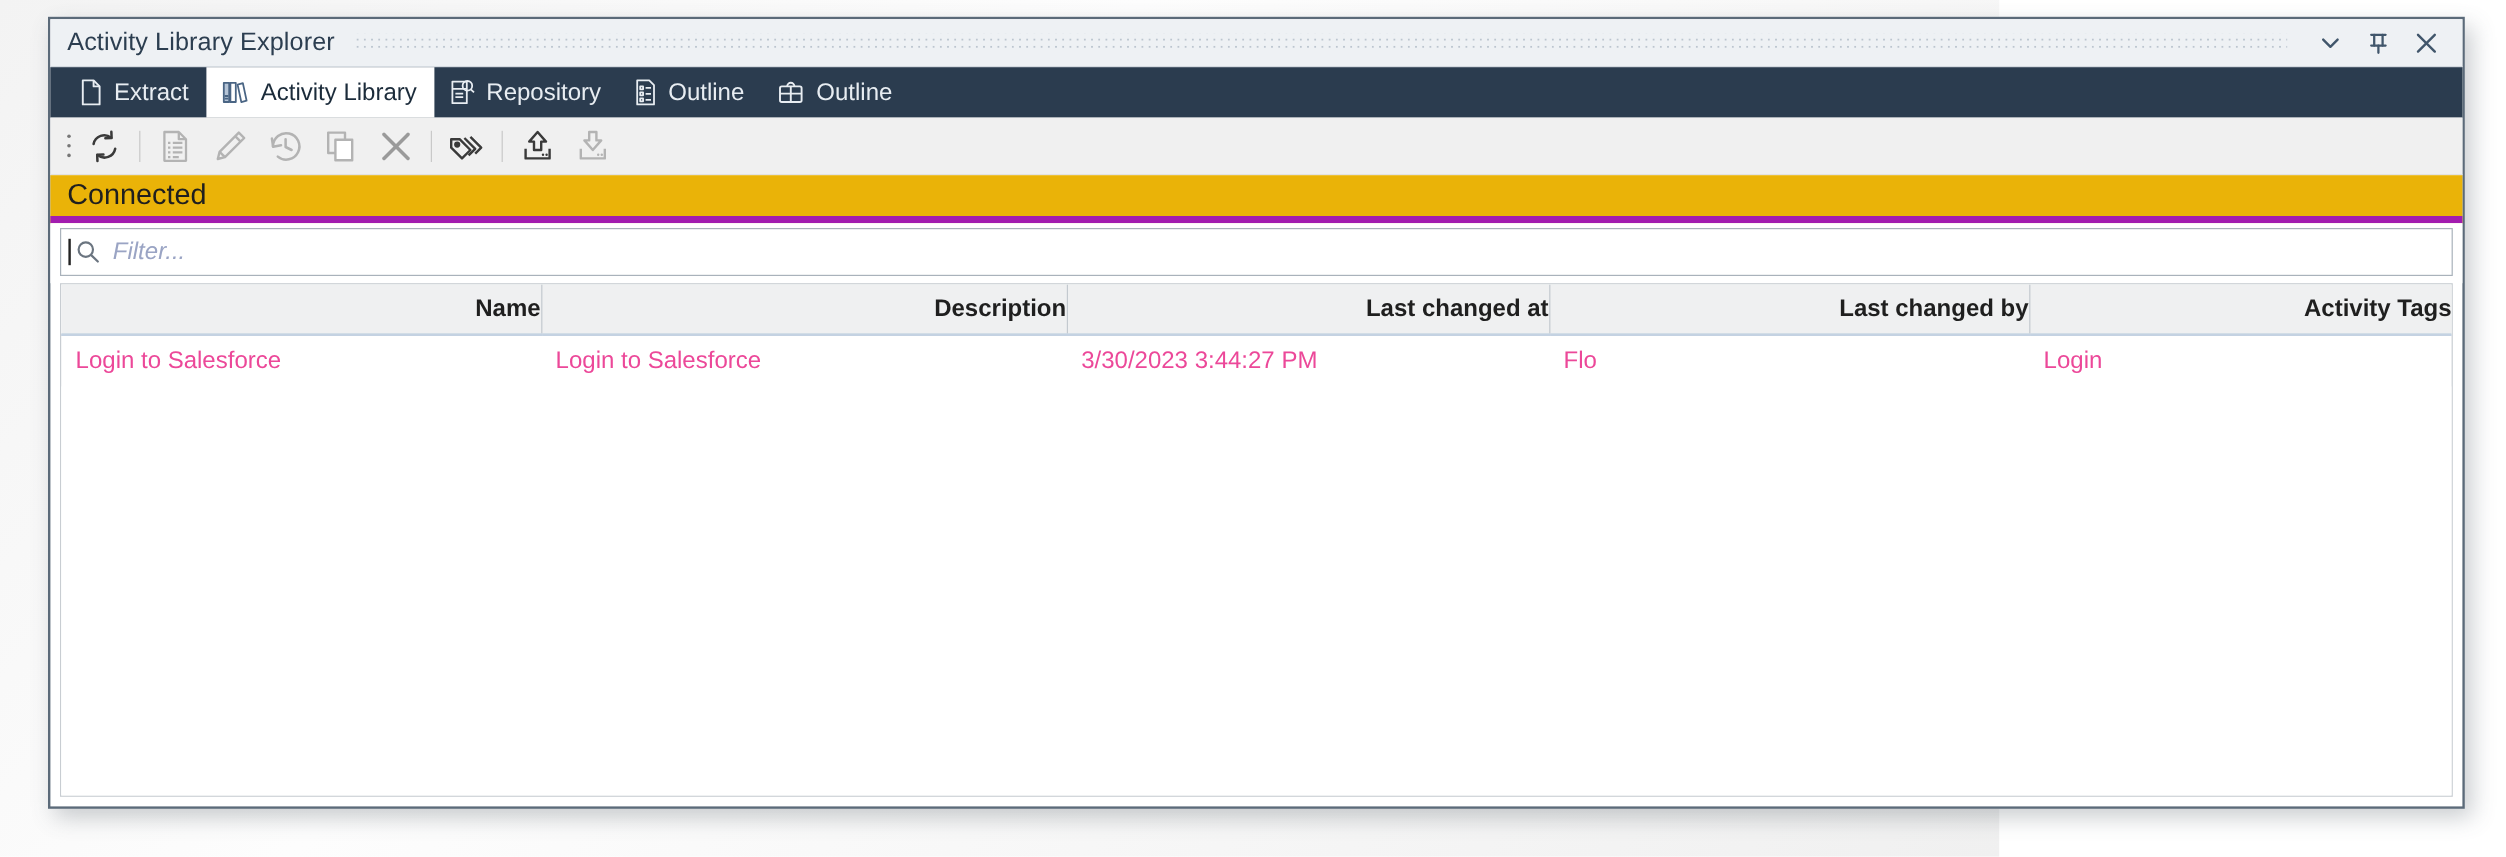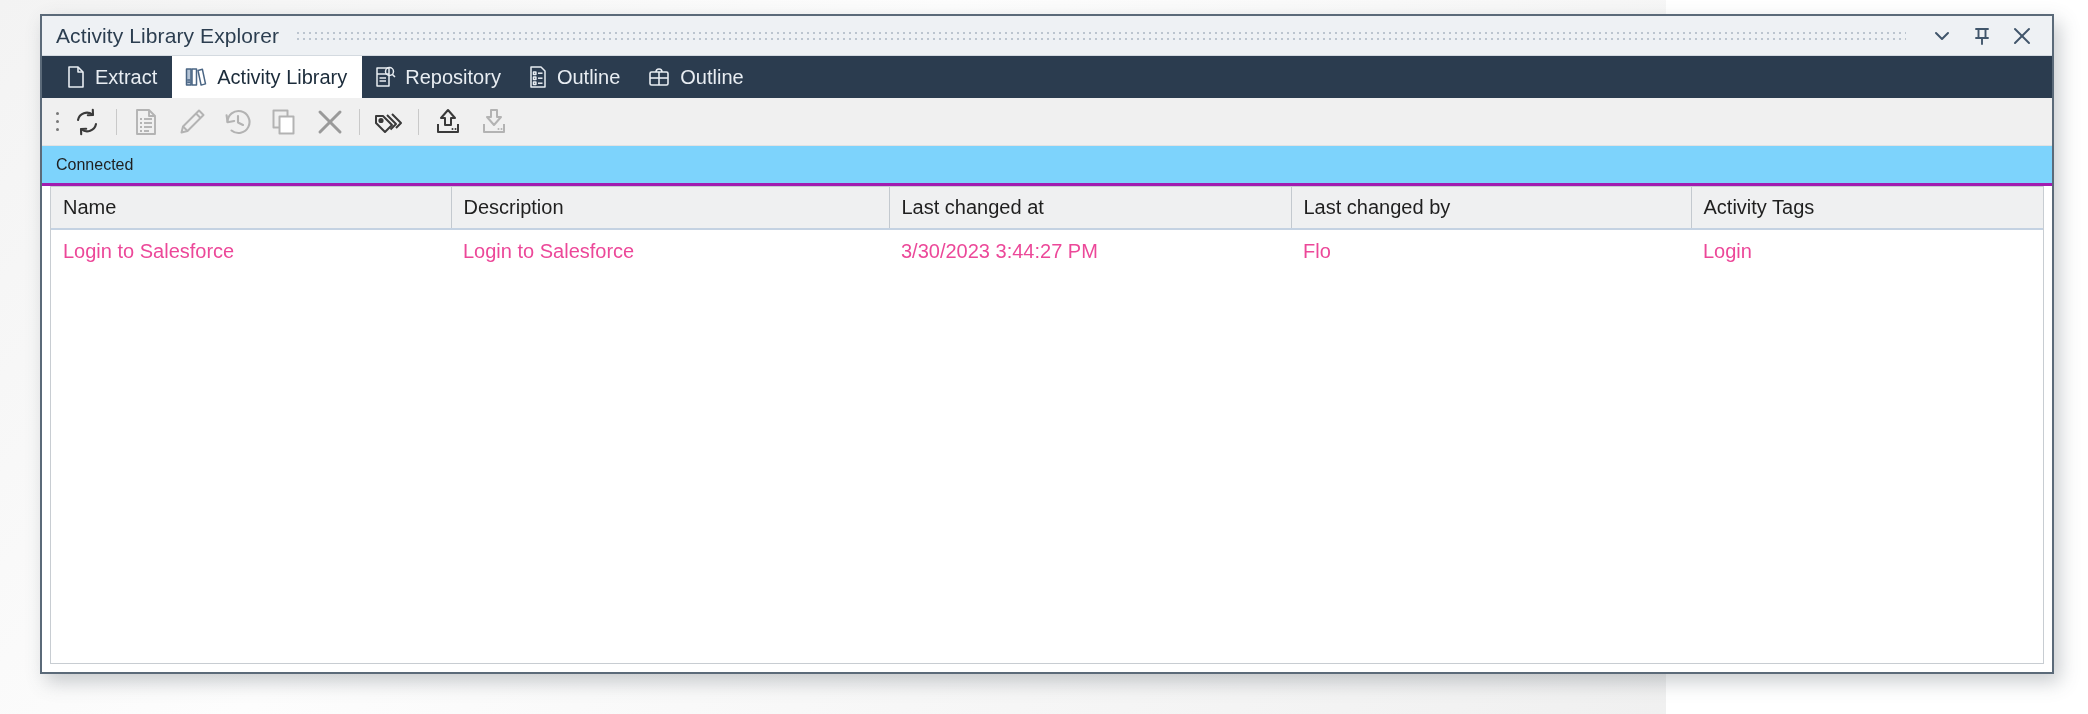--- a/index.html
+++ b/index.html
@@ -134,27 +134,27 @@
     width: 1px;
     height: 26px;
     background: #c9c9c9;
     margin: 0 6px;
   }
 
   
   .statusrow {
     height: 40px;
     min-height: 40px;
-    background: #7dd3fc;
-    border-bottom: 3px solid #a21caf;
+    background: #eab308;
+    border-bottom: 6px solid #a21caf;
     display: flex;
     align-items: center;
     padding-left: 14px;
     box-sizing: border-box;
-    font-size: 16px;
+    font-size: 24px;
     color: #1f1f1f;
   }
 
   
   .filterwrap {
     padding: 4px 8px 6px 8px;
     background: #ffffff;
   }
   .filterbox {
     height: 40px;
@@ -194,22 +194,22 @@
   table.grid {
     width: 100%;
     border-collapse: collapse;
     table-layout: fixed;
   }
   table.grid thead th {
     height: 42px;
     background: #eff0f1;
     border-bottom: 2px solid #c4d2e2;
     border-right: 1px solid #c3c9cf;
-    text-align: left;
-    font-weight: normal;
+    text-align: right;
+    font-weight: bold;
     font-size: 20px;
     color: #1f1f1f;
     padding: 0 0 0 12px;
     box-sizing: border-box;
   }
   table.grid thead th:last-child { border-right: none; }
   table.grid tbody td {
     height: 43px;
     font-size: 20px;
     color: #ec4899;
@@ -419,20 +419,32 @@
           <circle cx="19.5" cy="22" r="1" fill="currentColor" stroke="none"></circle>
           <circle cx="22.5" cy="22" r="1" fill="currentColor" stroke="none"></circle>
         </svg>
       </span>
     </div>
 
     <div class="statusrow">
       <span>Connected</span>
     </div>
 
+    <div class="filterwrap">
+      <div class="filterbox">
+        <span class="caret"></span>
+        <span class="filter-icon">
+          <svg width="22" height="22" viewBox="0 0 22 22" fill="none" stroke="currentColor" stroke-width="1.8" stroke-linecap="round">
+            <circle cx="9.5" cy="9" r="6"></circle>
+            <line x1="14" y1="13.6" x2="19.5" y2="19"></line>
+          </svg>
+        </span>
+        <span class="filter-ph">Filter...</span>
+      </div>
+    </div>
 
     <div class="tablewrap">
       <table class="grid">
         <thead>
           <tr>
             <th class="col-name">Name</th>
             <th class="col-desc">Description</th>
             <th class="col-at">Last changed at</th>
             <th class="col-by">Last changed by</th>
             <th class="col-tags">Activity Tags</th>

